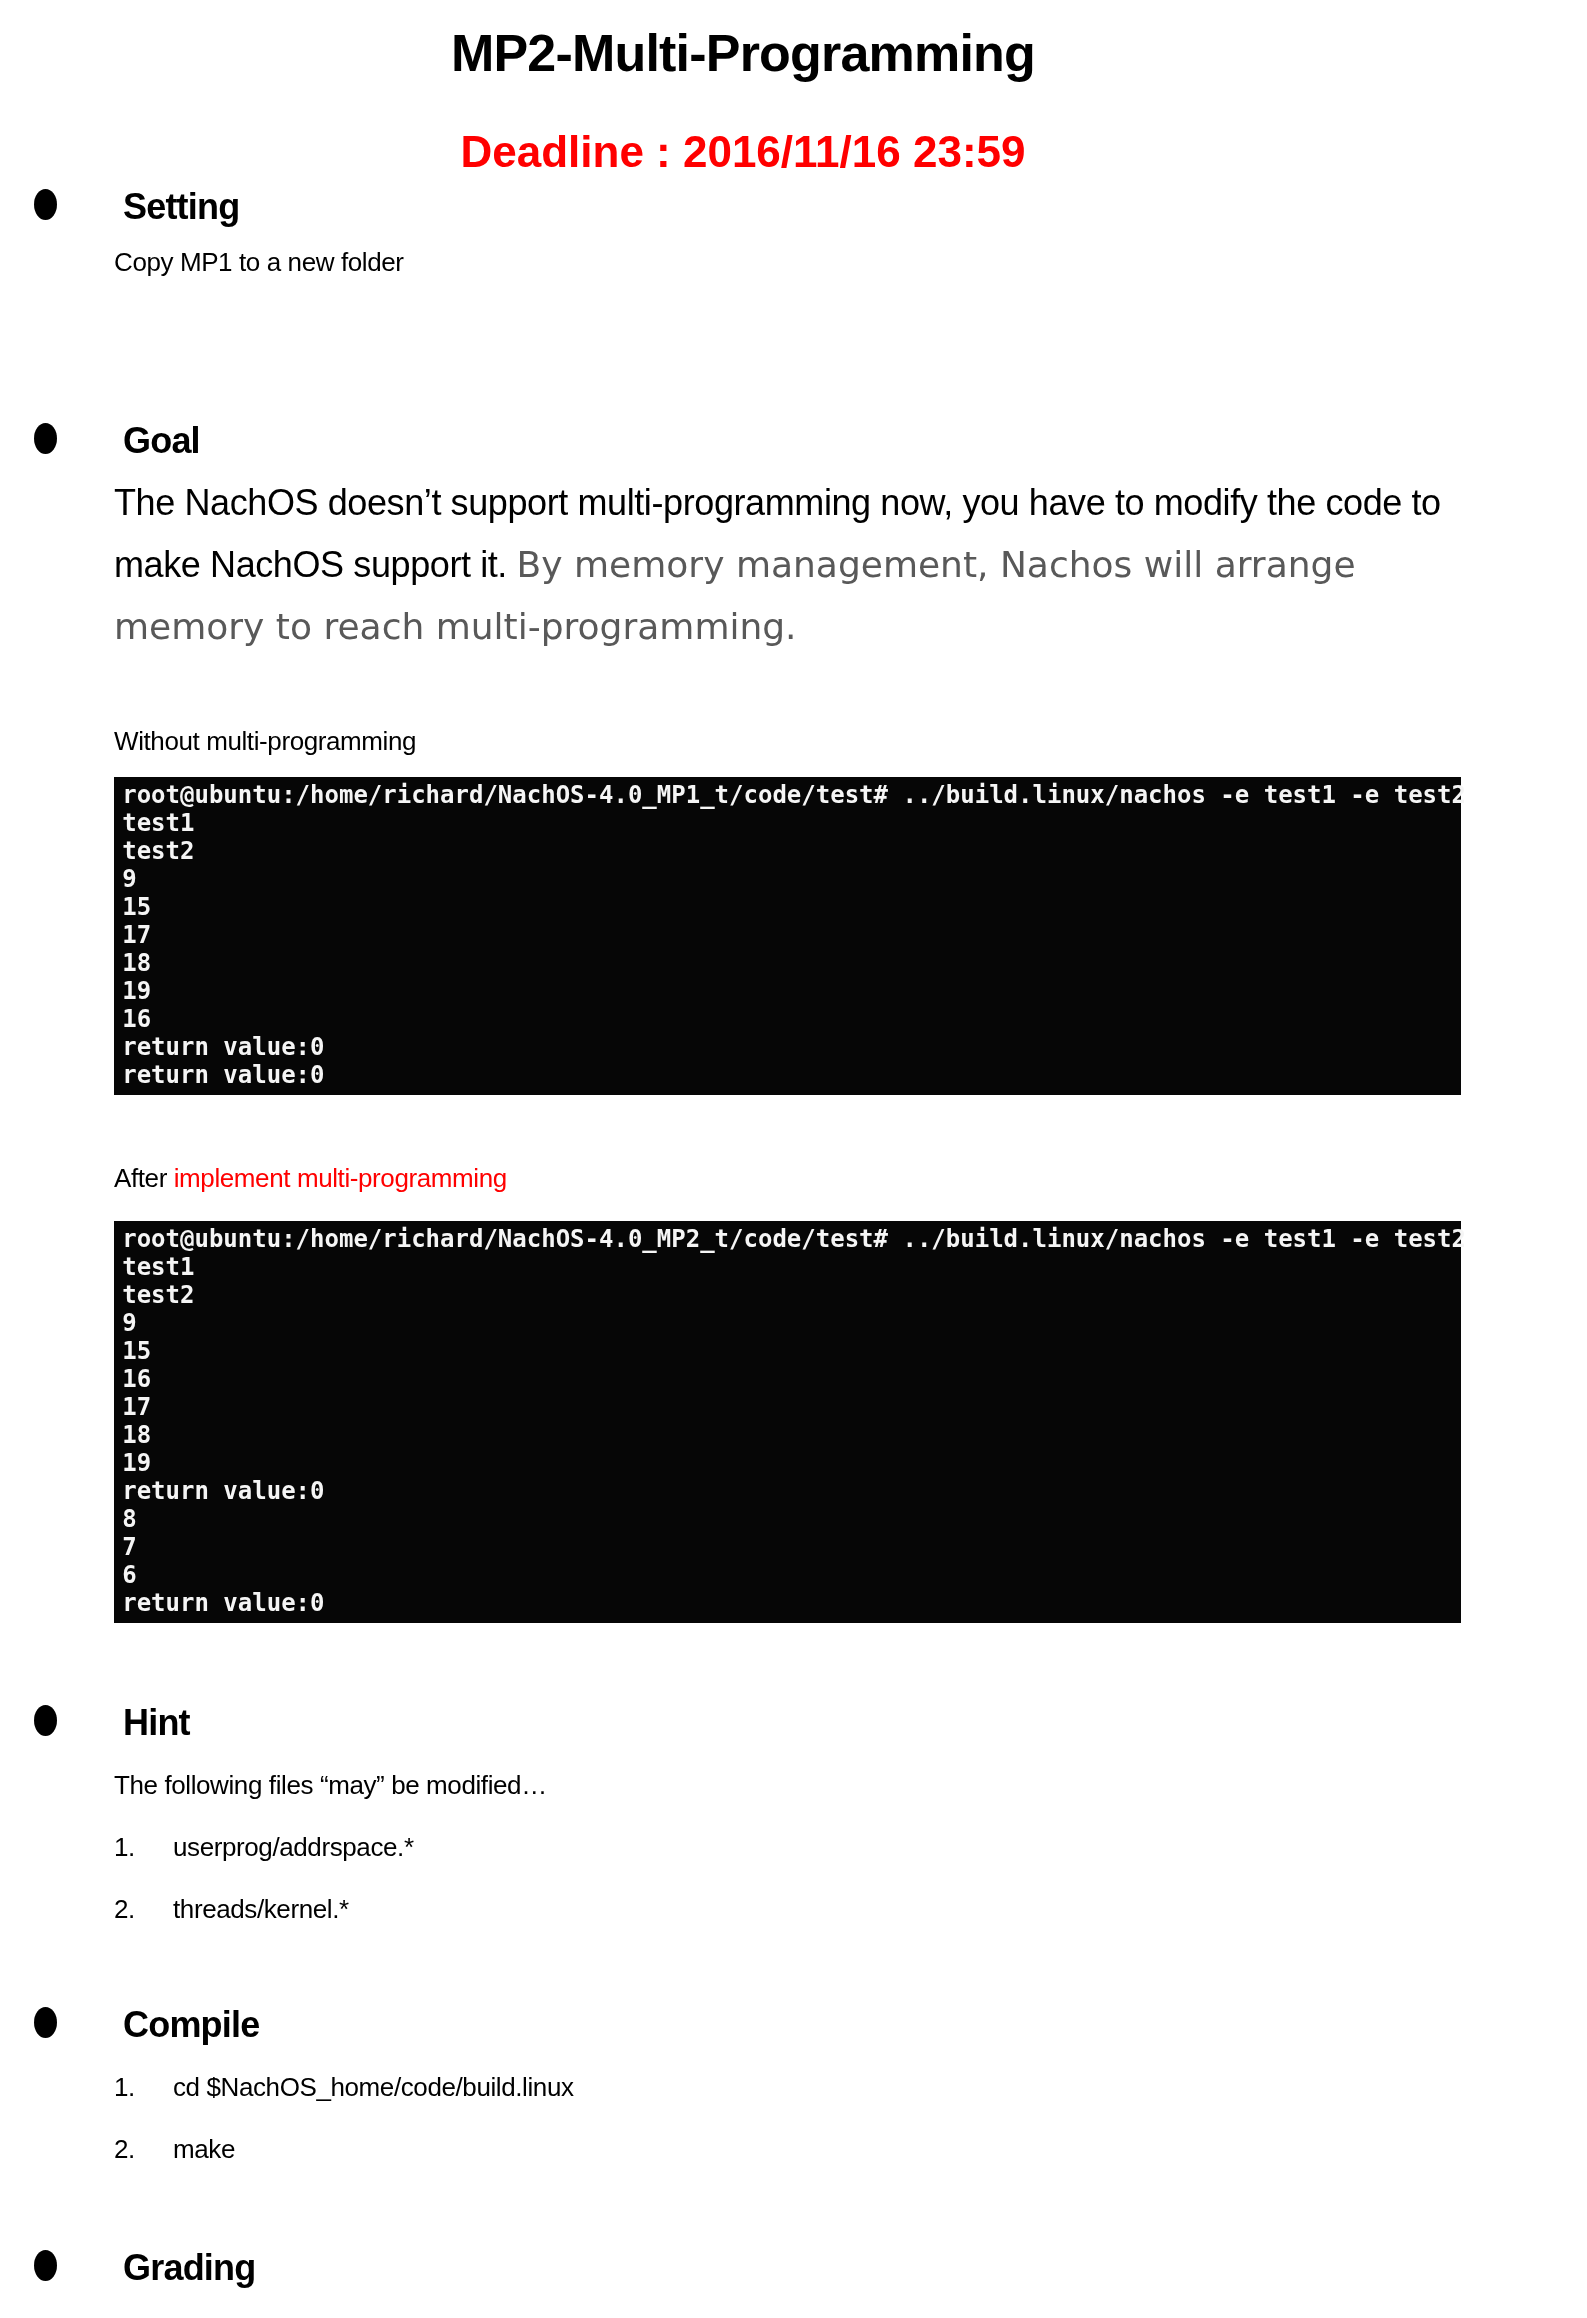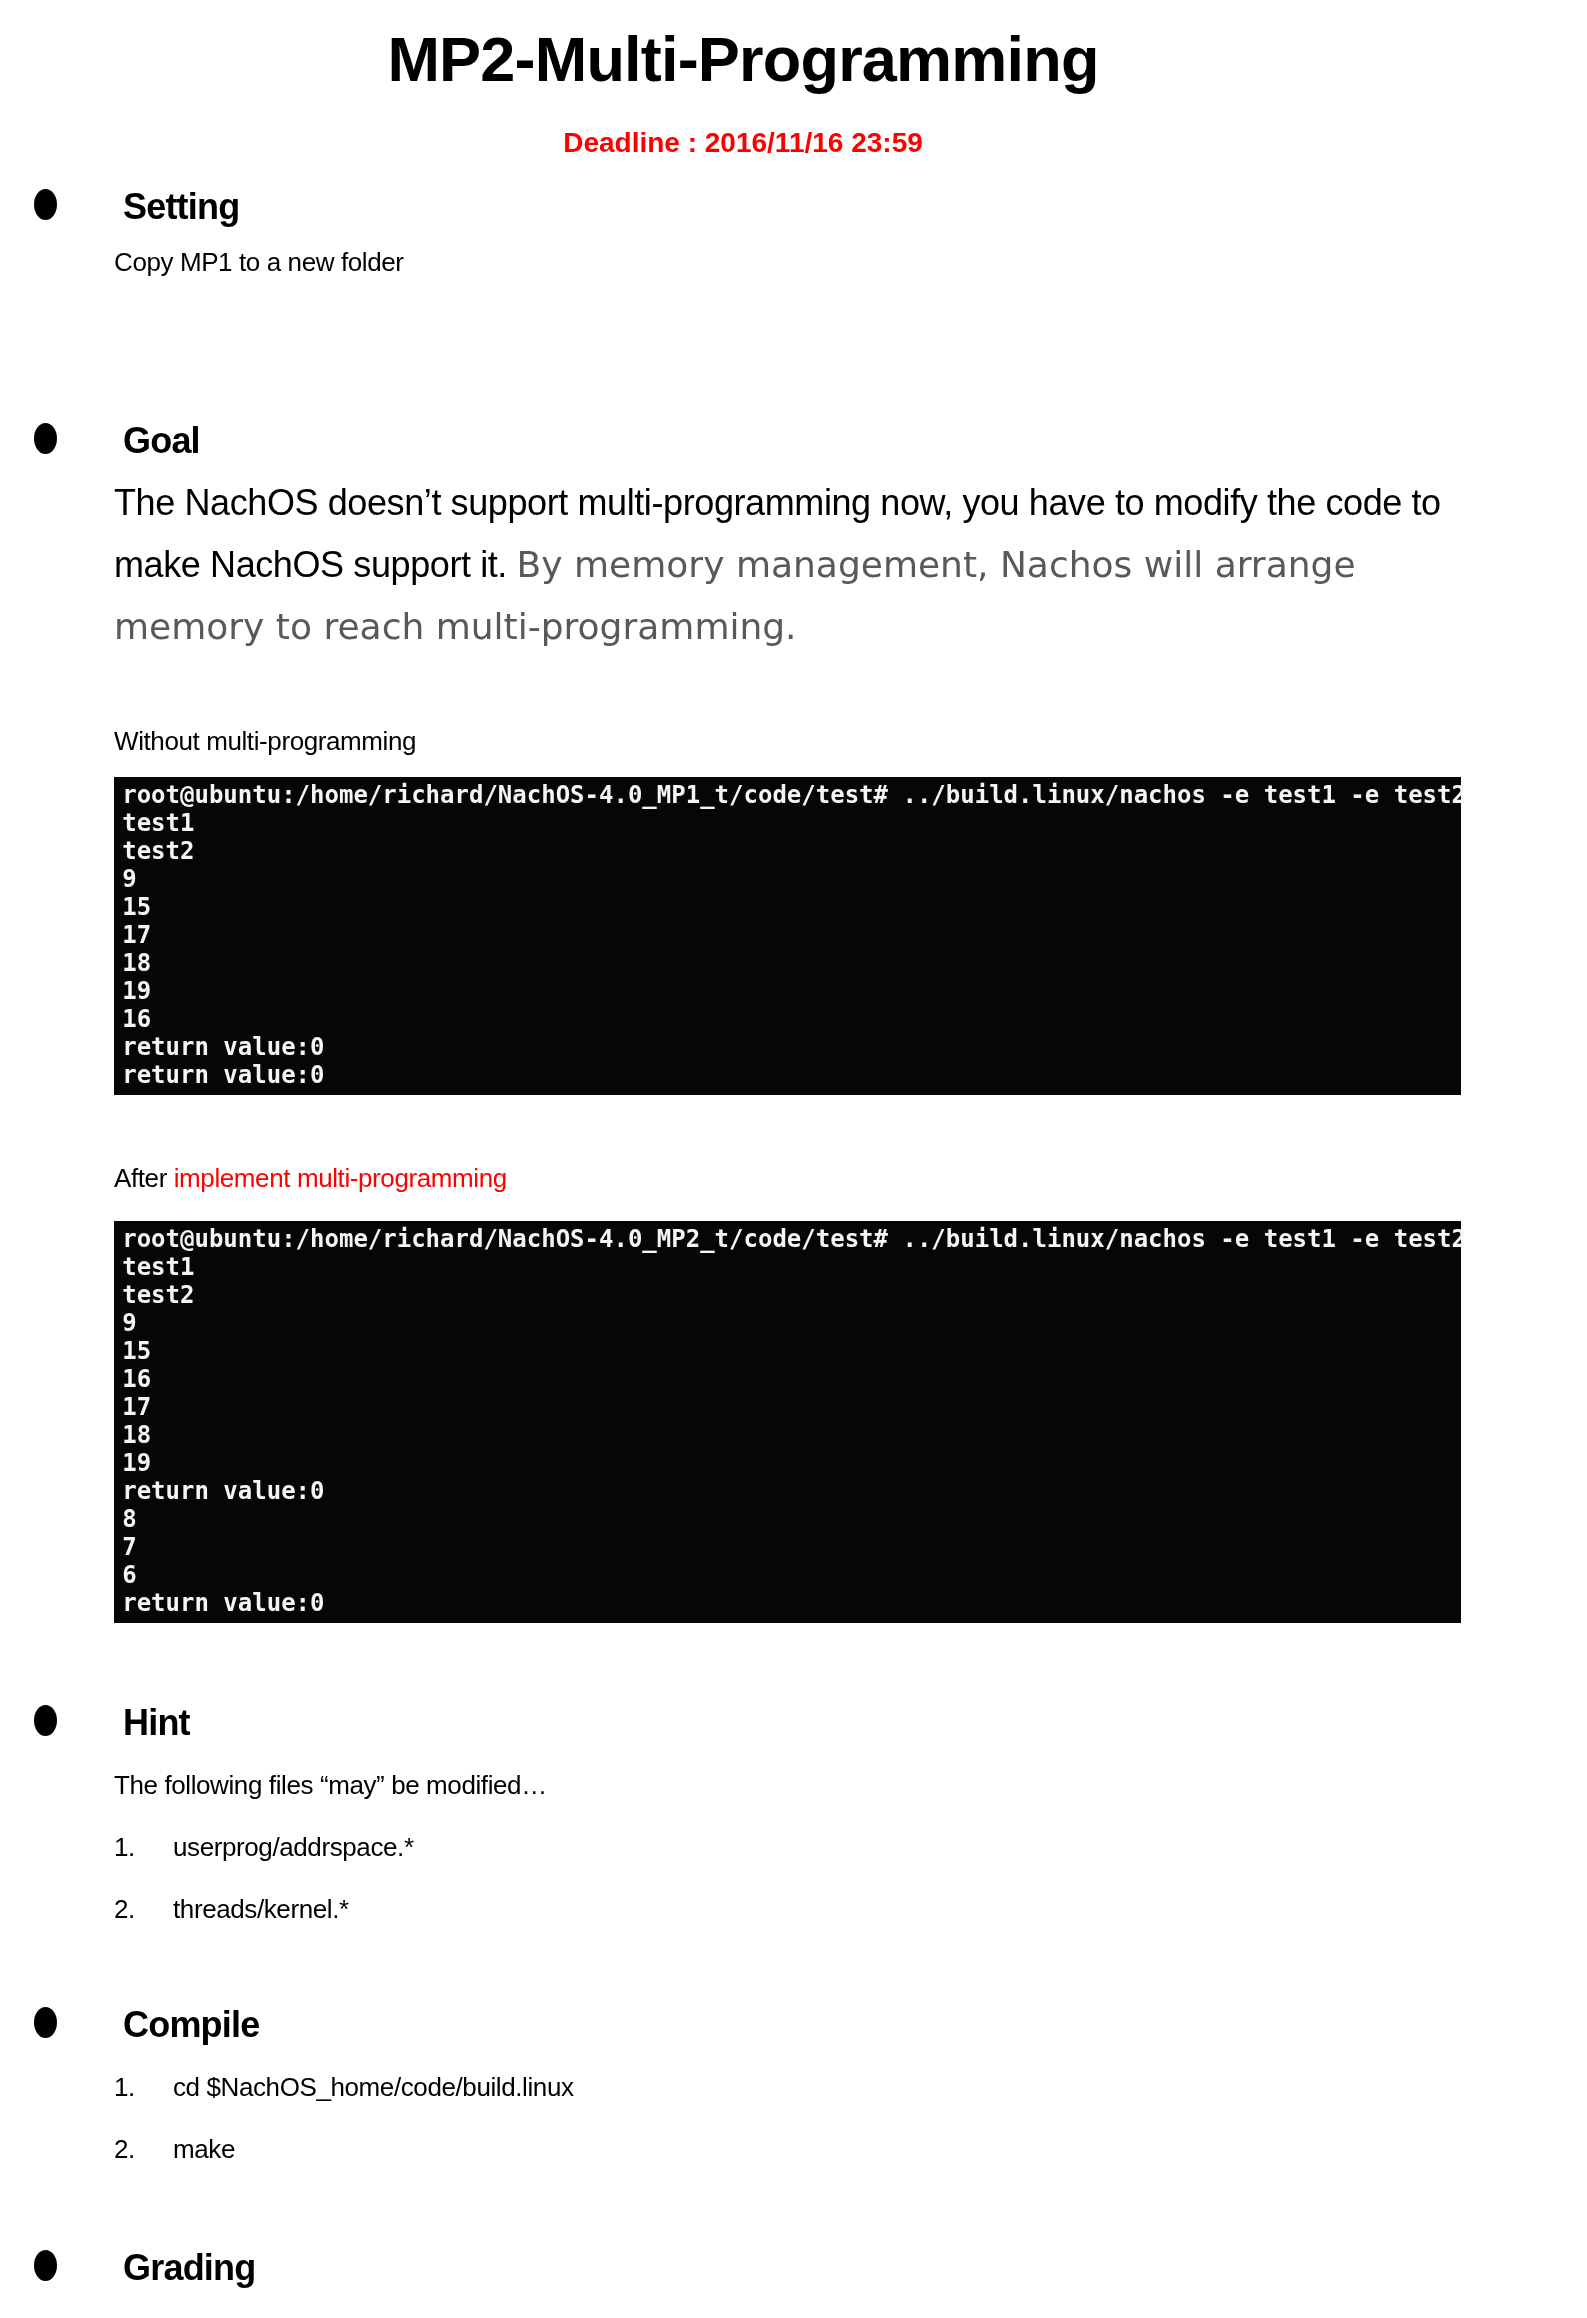--- a/index.html
+++ b/index.html
@@ -8,27 +8,27 @@
     width:1587px;height:2319px;
     background:#ffffff;
     font-family:"Liberation Sans",sans-serif;
     color:#000000;
     overflow:hidden;
   }
   .abs{position:absolute;}
   .doc-title{
     top:23px;left:0;width:1486px;
     text-align:center;
-    font-size:63px;font-weight:bold;
+    font-size:52px;font-weight:bold;
     letter-spacing:-0.8px;
   }
   .deadline{
     top:127px;left:0;width:1486px;
     text-align:center;
-    font-size:28px;font-weight:bold;
+    font-size:44px;font-weight:bold;
     color:#ff0000;
   }
   .bullet{
     position:absolute;left:34px;top:4.9px;
     width:23px;height:31px;
     background:#000;border-radius:50%;
     display:inline-block;
   }
   .section-heading{left:0;width:1551px;height:49px;}
   .section-heading .htext{

